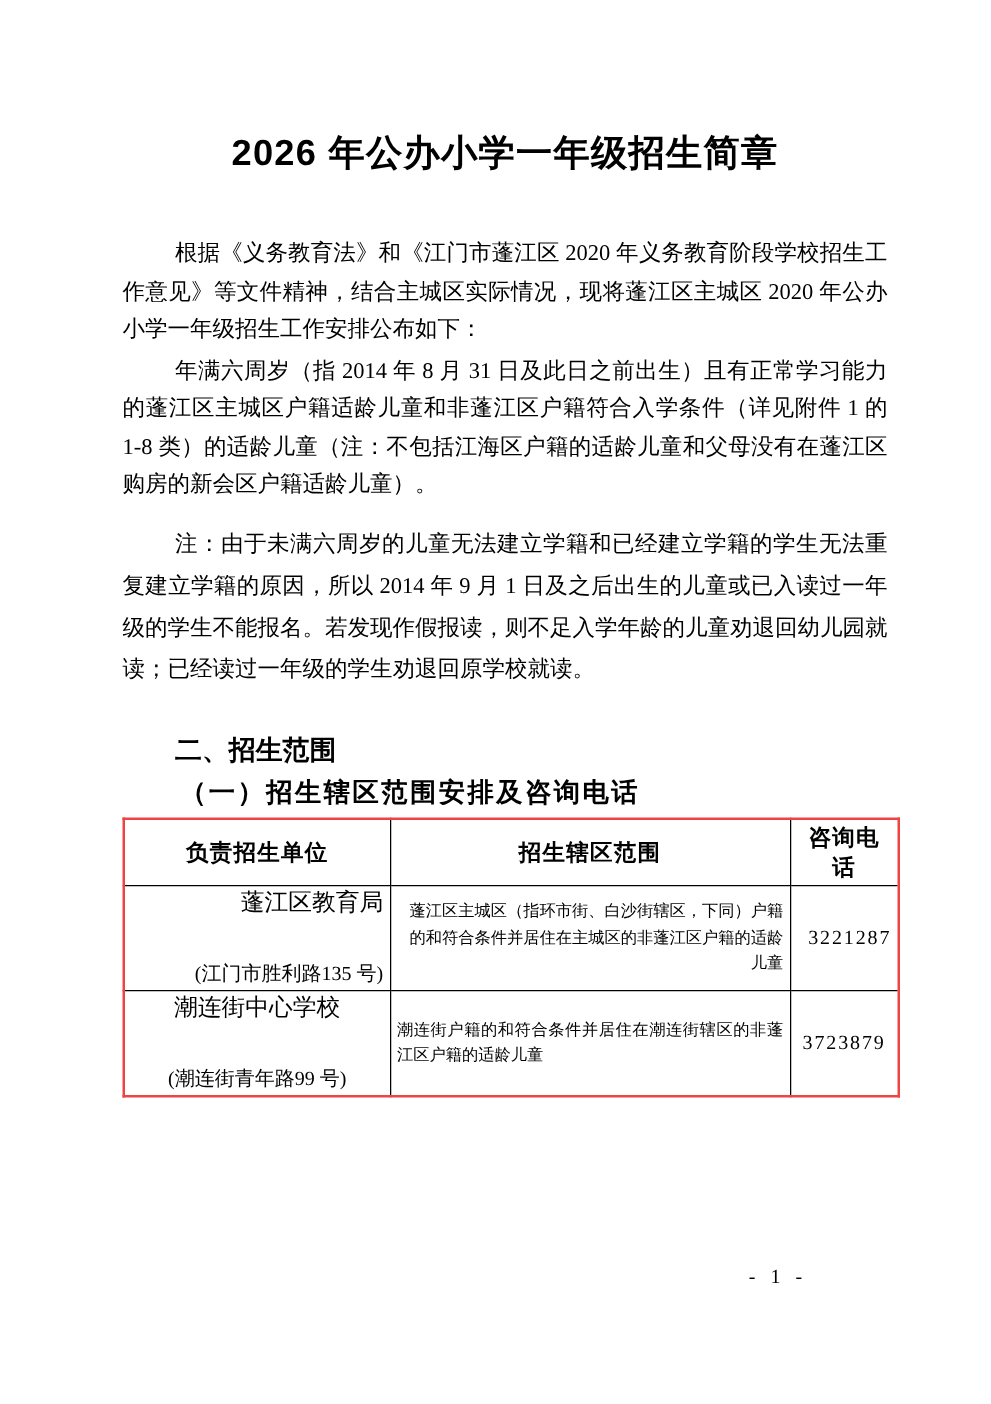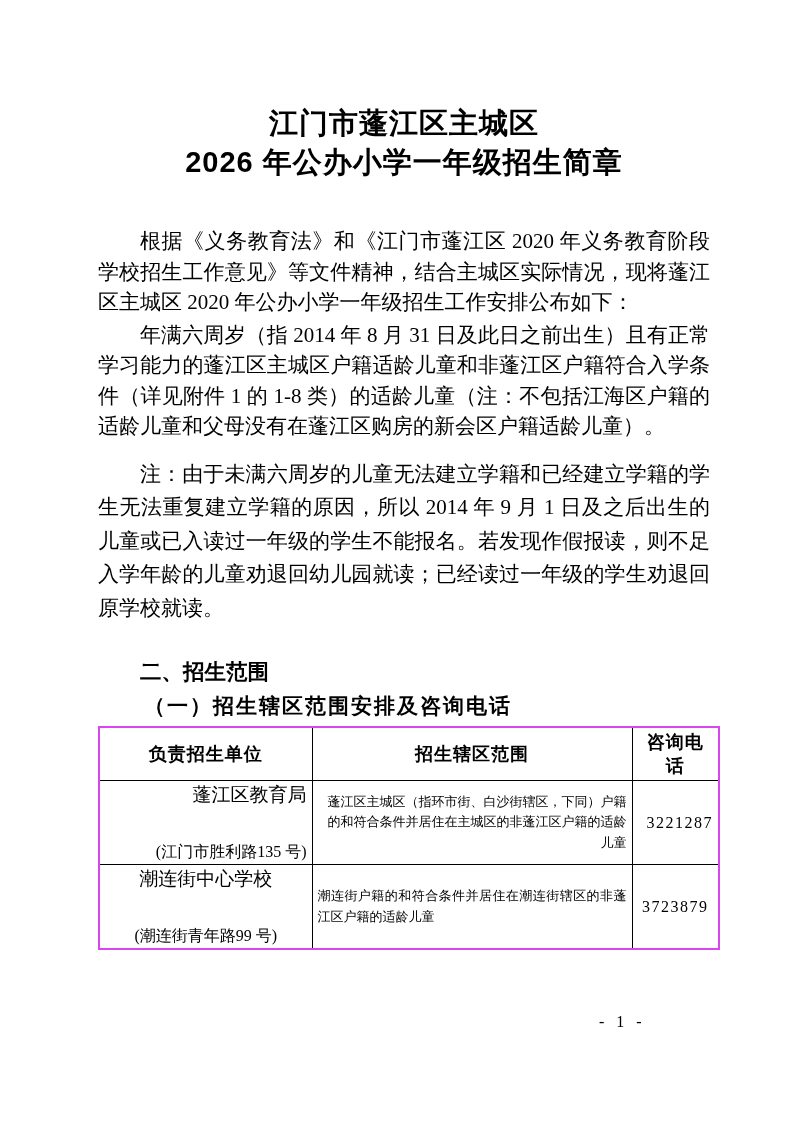--- a/index.html
+++ b/index.html
@@ -22,21 +22,21 @@
     margin-top: 104px;
     text-align: center;
     font-family: "Liberation Sans", "DejaVu Sans", sans-serif;
     font-weight: bold;
     font-size: 29px;
     line-height: 39px;
     letter-spacing: 1px;
   }
   .para {
     margin: 0;
-    font-size: 21px;
+    font-size: 18px;
     line-height: 30.5px;
     text-align: justify;
     text-indent: 42px;
   }
   .para-intro { margin-top: 44px; }
   .sec-heading {
     margin: 0;
     font-family: "Liberation Sans", "DejaVu Sans", sans-serif;
     font-weight: bold;
     font-size: 21.5px;
@@ -57,21 +57,21 @@
     font-size: 21px;
     line-height: 26px;
     text-indent: 46px;
     letter-spacing: 2px;
   }
   table.enroll {
     margin-top: 7px;
     border-collapse: collapse;
     table-layout: fixed;
     width: 620px;
-    border: 2px solid #d946ef;
+    border: 2px solid #ef4444;
   }
   table.enroll th, table.enroll td {
     border: 1px solid #000000;
     padding: 2px 5px;
     vertical-align: middle;
   }
   table.enroll th {
     font-size: 18px;
     font-weight: bold;
     height: 24px;
@@ -106,21 +106,20 @@
     letter-spacing: 4px;
   }
 </style>
 </head>
 <body>
 
 <div class="page">
   <div class="content">
 
     <div class="doc-title">
-      <div>江门市蓬江区主城区</div>
       <div>2026 年公办小学一年级招生简章</div>
     </div>
 
     <p class="para para-intro">根据《义务教育法》和《江门市蓬江区 2020 年义务教育阶段学校招生工作意见》等文件精神，结合主城区实际情况，现将蓬江区主城区 2020 年公办小学一年级招生工作安排公布如下：</p>
 
 
     <p class="para para-eligibility"><span>年满六周岁（指 2014 年 8 月 31 日及此日之前出生）且有正常学习能力的蓬江区主城区户籍适龄儿童和非蓬江区户籍符合入学条件（详见附件 1 的 1-8 类）的适龄儿童（</span><span class="bold-note">注：不包括江海区户籍的适龄儿童和父母没有在蓬江区购房的新会区户籍适龄儿童</span><span>）。</span></p>
 
     <p class="para para-note">注：由于未满六周岁的儿童无法建立学籍和已经建立学籍的学生无法重复建立学籍的原因，所以 2014 年 9 月 1 日及之后出生的儿童或已入读过一年级的学生不能报名。若发现作假报读，则不足入学年龄的儿童劝退回幼儿园就读；已经读过一年级的学生劝退回原学校就读。</p>
 

